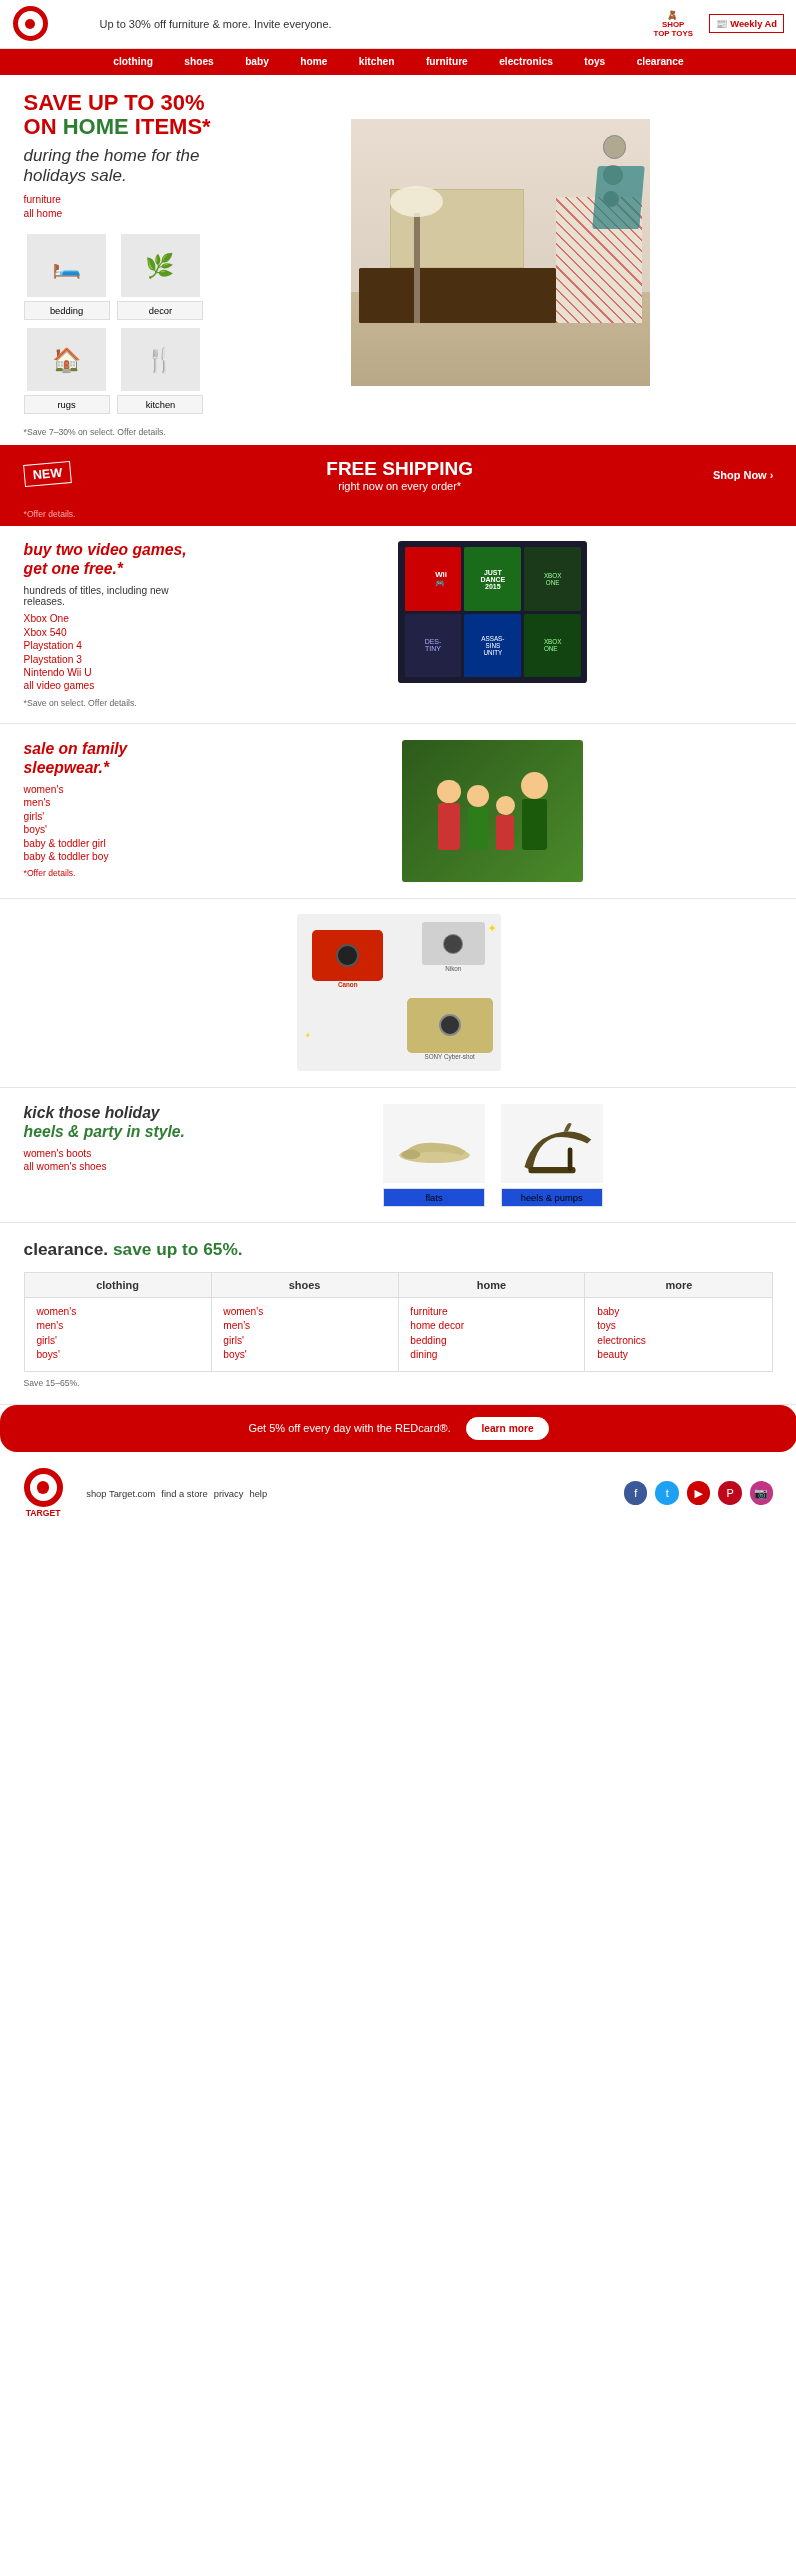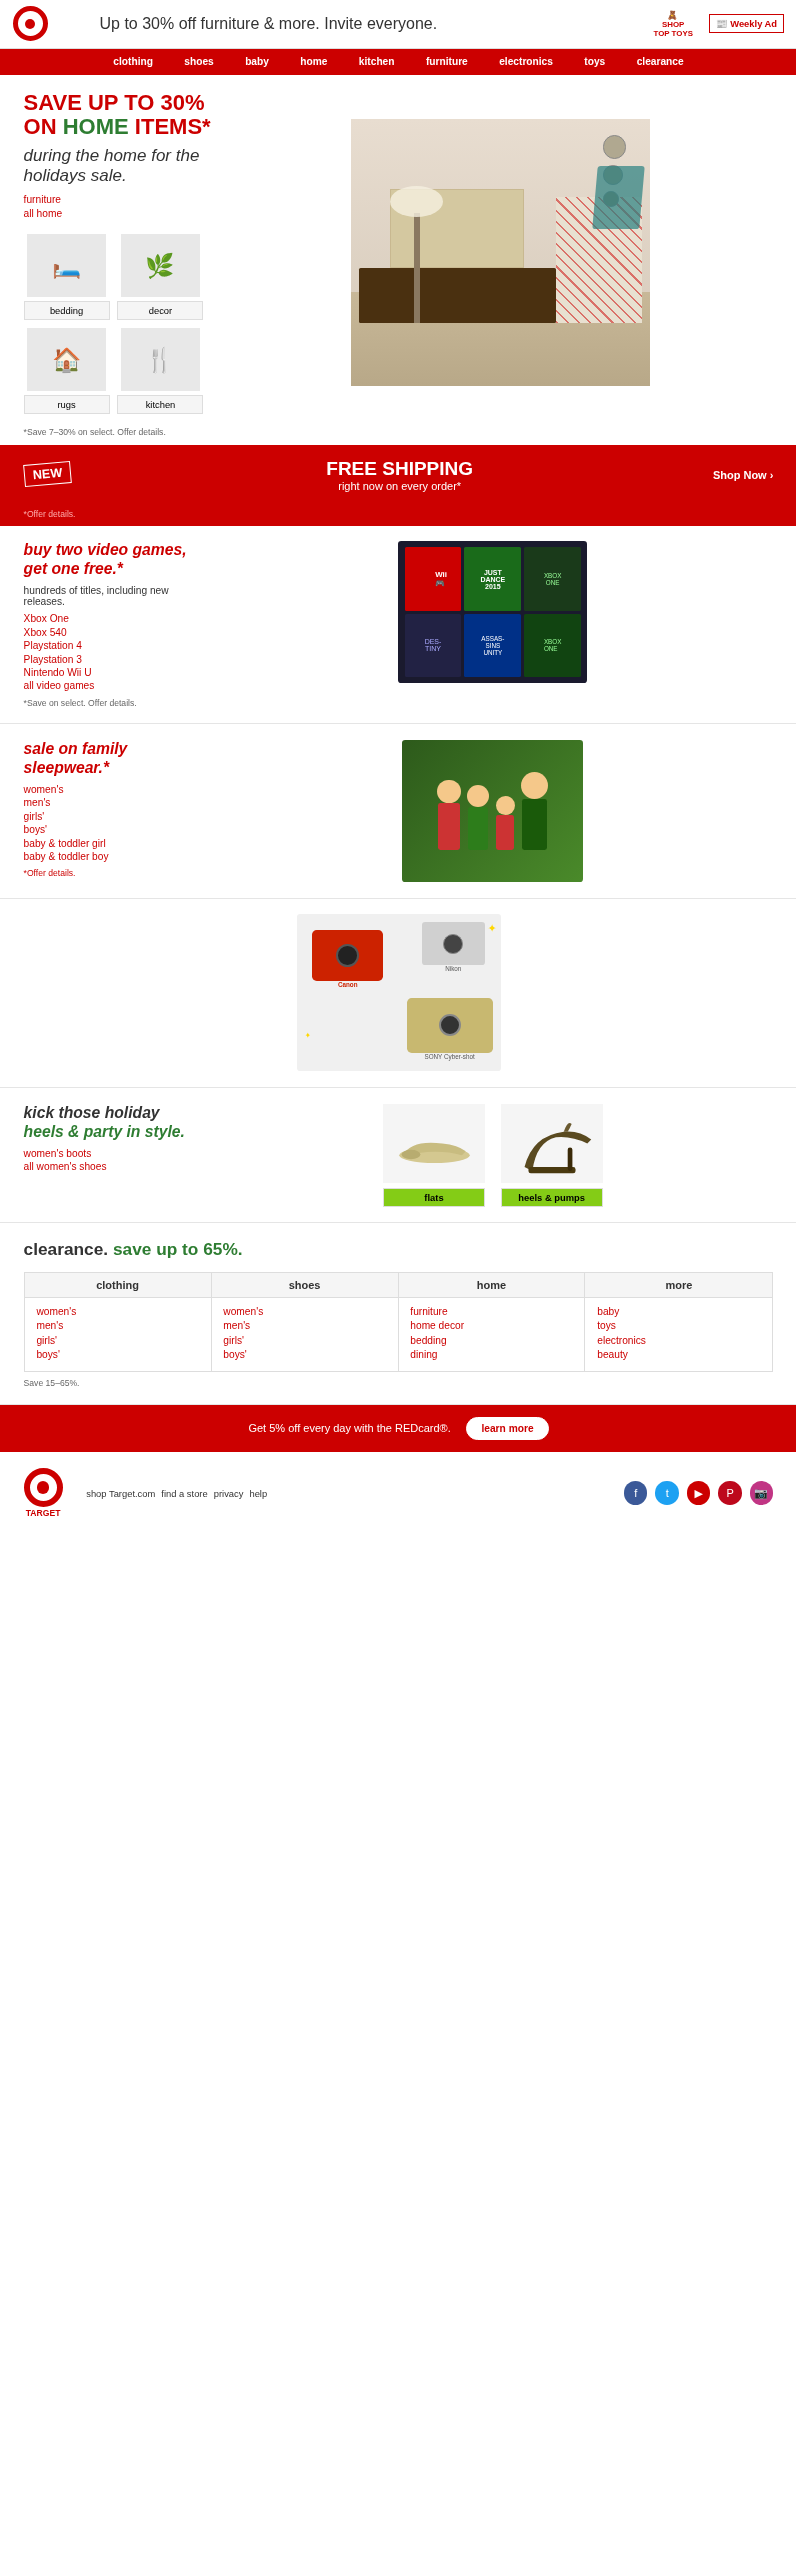--- a/index.html
+++ b/index.html
@@ -8,21 +8,21 @@
     
     .top-banner {
       background: #fff;
       display: flex;
       align-items: center;
       justify-content: space-between;
       padding: 6.3px 12.6px;
       border-bottom: 0.8px solid #ddd;
     }
     .top-banner-left { display: flex; align-items: center; gap: 7.9px; }
-    .top-banner-promo { font-size: 16px; color: #333; padding-left: 44px; }
+    .top-banner-promo { font-size: 11px; color: #333; padding-left: 44px; }
     .top-banner-right { display: flex; align-items: center; gap: 15.7px; }
     .shop-top-toys { display: flex; flex-direction: column; align-items: center; font-size: 8.6px; font-weight: bold; color: #cc0000; }
     .weekly-ad-box { border: 1.6px solid #cc0000; padding: 3.1px 6.3px; font-size: 9.4px; font-weight: bold; color: #cc0000; text-align: center; }
 
     
     .nav-bar {
       background: #cc0000;
       display: flex;
       align-items: center;
       justify-content: center;
@@ -118,22 +118,22 @@
     .shoes-img {
       display: flex; gap: 15.7px; align-items: flex-end;
     }
     .shoe-thumb { text-align: center; }
     .shoe-img-box {
       width: 102px; height: 79px; background: #f5f5f5;
       display: flex; align-items: center; justify-content: center;
       font-size: 31px; margin-bottom: 4.7px;
     }
     .shoe-label {
-      background: #84cc16; border: 0.8px solid #ddd;
-      font-size: 9.4px; padding: 3.1px 12.6px; display: block; font-weight: bold;
+      background: #1d4ed8; border: 0.8px solid #ddd;
+      font-size: 9.4px; padding: 3.1px 12.6px; display: block;
     }
 
     
     .clearance-section { padding: 15.7px 23.6px; border-bottom: 0.8px solid #e5e5e5; }
     .clearance-title { font-size: 17.3px; font-weight: bold; color: #333; margin-bottom: 11.8px; }
     .clearance-title .green { color: #2e7d32; }
     .clearance-grid { display: grid; grid-template-columns: 1fr 1fr 1fr 1fr; gap: 0; border: 0.8px solid #ddd; }
     .clearance-col { border-right: 0.8px solid #ddd; padding: 7.9px 11.8px; }
     .clearance-col:last-child { border-right: none; }
     .clearance-col-header {
@@ -147,20 +147,21 @@
     
     .redcard-banner {
       background: #cc0000;
       color: #fff;
       display: flex;
       align-items: center;
       justify-content: center;
       gap: 15.7px;
       padding: 12.6px 23.6px;
       margin-top: 0;
+      border-radius: 17px;
     }
     .redcard-text { font-size: 11px; }
     .learn-more-btn {
       background: #fff; color: #cc0000;
       border: 1.6px solid #fff; border-radius: 15.7px;
       padding: 4.7px 14px; font-size: 10.2px; font-weight: bold;
       cursor: pointer;
     }
 
     

